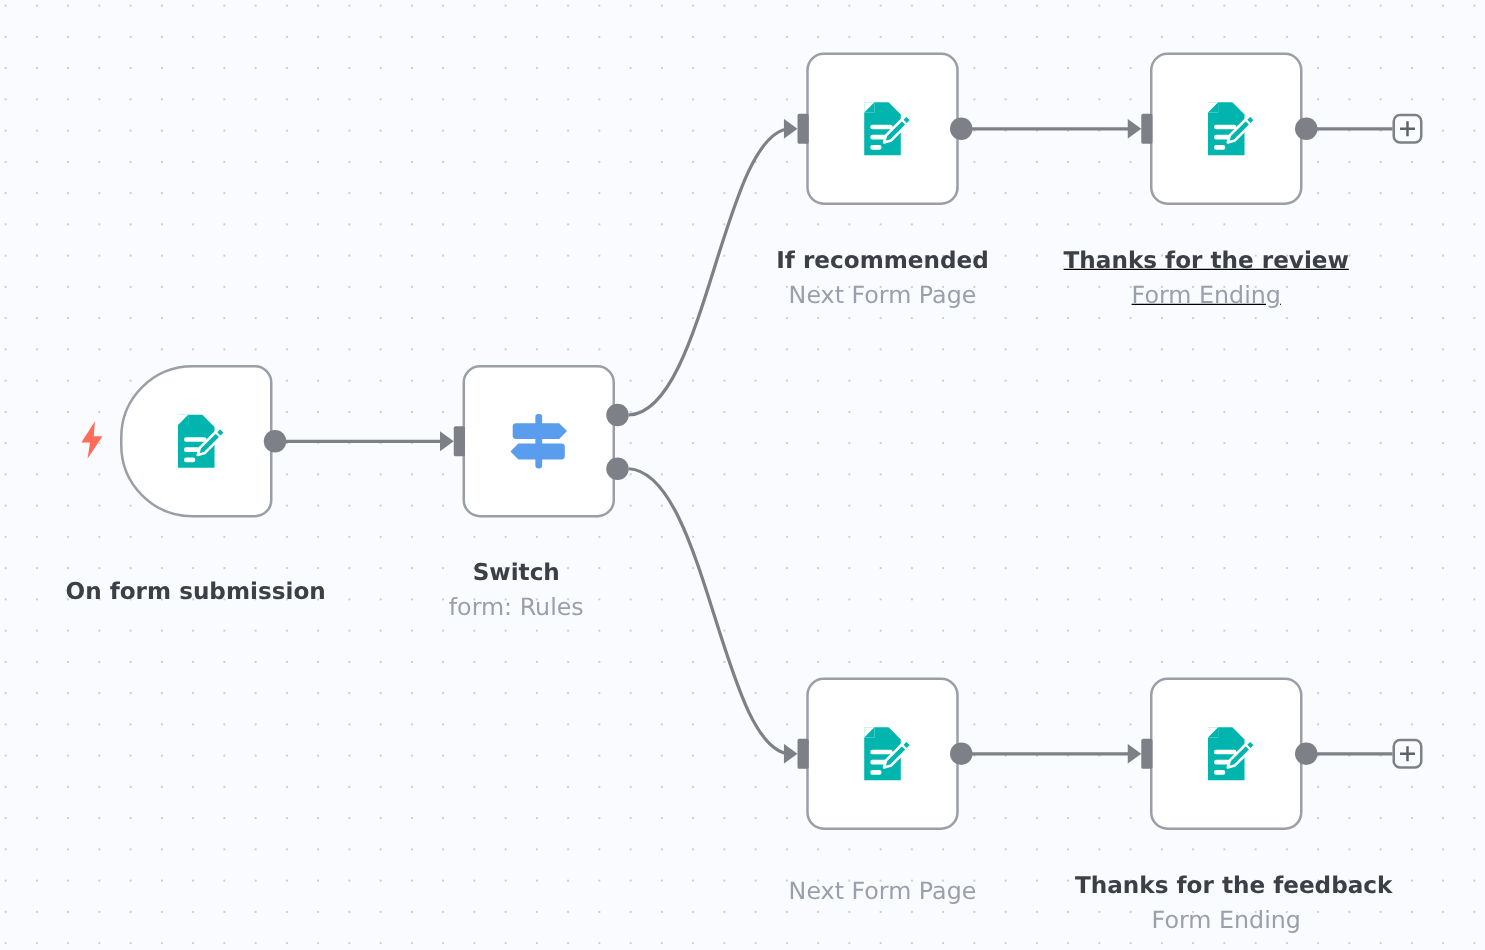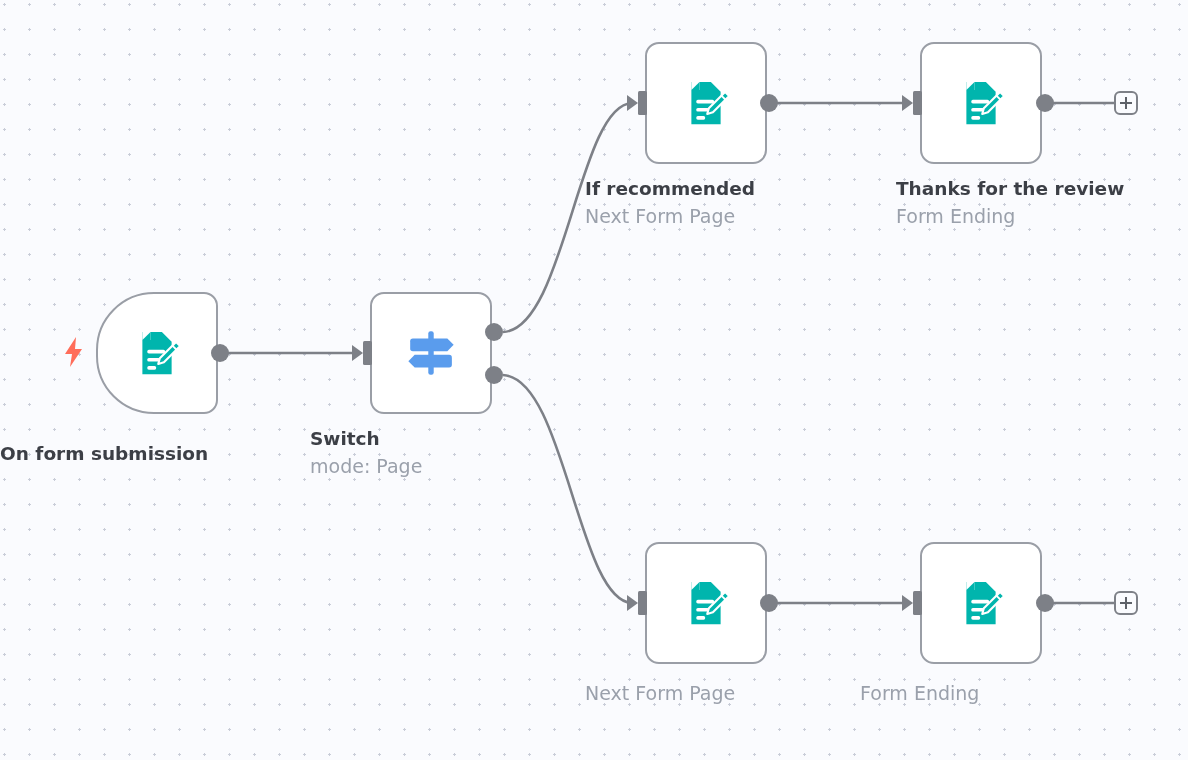--- a/index.html
+++ b/index.html
@@ -40,23 +40,24 @@
   }
   .node.trigger {
     border-radius: 58px 14px 14px 58px;
   }
   .node-icon { width: 52px; height: 52px; display: block; }
   .node-icon.switch-icon { width: 58px; height: 58px; }
 
   
   .node-label {
     position: absolute;
-    text-align: left;
+    text-align: center;
     z-index: 5;
     pointer-events: none;
+    margin-top: 20px;
   }
   .node-title {
     font-size: 18.5px;
     font-weight: 700;
     color: #3c3f46;
     line-height: 1.25;
     white-space: nowrap;
   }
   .node-subtitle {
     font-size: 19px;
@@ -157,23 +158,23 @@
   <div class="node" style="left:370px; top:292px; width:122px; height:122px;">
     <svg class="node-icon switch-icon" viewBox="0 0 64 64" xmlns="http://www.w3.org/2000/svg">
       <rect x="29" y="8" width="6" height="48" rx="2.5" fill="#5a9ced"></rect>
       <path d="M12 16 h38 l7 7 -7 7 H12 a3 3 0 0 1 -3 -3 v-8 a3 3 0 0 1 3 -3 z" fill="#5a9ced"></path>
       <path d="M52 34 H14 l-7 7 7 7 h38 a3 3 0 0 0 3 -3 v-8 a3 3 0 0 0 -3 -3 z" fill="#5a9ced"></path>
     </svg>
   </div>
   <div class="out-dot" style="left:485px; top:323px;"></div>
   <div class="out-dot" style="left:485px; top:366px;"></div>
 
-  <div class="node-label" style="left:310px; top:427px; width:242px;">
+  <div class="node-label" style="left:292px; top:427px; width:242px;">
     <div class="node-title">Switch</div>
-    <div class="node-subtitle">mode: Page</div>
+    <div class="node-subtitle">form: Rules</div>
   </div>
 
   <svg class="in-marker" style="left:627px; top:90px;" viewBox="0 0 22 26" xmlns="http://www.w3.org/2000/svg">
     <path d="M0 5 L11 13 L0 21 Z" fill="#7d8087"></path>
     <rect x="11" y="1" width="9" height="24" rx="1.5" fill="#7d8087"></rect>
   </svg>
   <div class="node" style="left:645px; top:42px; width:122px; height:122px;">
     <svg class="node-icon" viewBox="0 0 64 64" xmlns="http://www.w3.org/2000/svg">
       <path d="M14 6 h24 l12 12 v40 H14 Z" fill="#00b5ad"></path>
       <path d="M14 6 h10 v10 H14 Z" fill="#ffffff"></path>
@@ -204,21 +205,21 @@
       <rect x="20" y="28" width="22" height="4.6" rx="2" fill="#ffffff"></rect>
       <rect x="20" y="38" width="16" height="4.6" rx="2" fill="#ffffff"></rect>
       <rect x="20" y="48" width="11" height="4.6" rx="2" fill="#ffffff"></rect>
       <path d="M55.5 18.5 l5 5 -20 20 -7 2 2 -7 z" fill="#00b5ad" stroke="#ffffff" stroke-width="2.6" stroke-linejoin="round"></path>
       <path d="M51 23 l5 5" stroke="#ffffff" stroke-width="2.2"></path>
     </svg>
   </div>
   <div class="out-dot" style="left:1036px; top:94px;"></div>
   <div class="plus-btn" style="left:1114px; top:91px;"></div>
 
-  <div class="node-label" style="left:896px; top:177px; width:242px;">
+  <div class="node-label" style="left:844px; top:177px; width:242px;text-decoration:underline;">
     <div class="node-title">Thanks for the review</div>
     <div class="node-subtitle">Form Ending</div>
   </div>
 
   <svg class="in-marker" style="left:627px; top:590px;" viewBox="0 0 22 26" xmlns="http://www.w3.org/2000/svg">
     <path d="M0 5 L11 13 L0 21 Z" fill="#7d8087"></path>
     <rect x="11" y="1" width="9" height="24" rx="1.5" fill="#7d8087"></rect>
   </svg>
   <div class="node" style="left:645px; top:542px; width:122px; height:122px;">
     <svg class="node-icon" viewBox="0 0 64 64" xmlns="http://www.w3.org/2000/svg">
@@ -251,16 +252,17 @@
       <rect x="20" y="38" width="16" height="4.6" rx="2" fill="#ffffff"></rect>
       <rect x="20" y="48" width="11" height="4.6" rx="2" fill="#ffffff"></rect>
       <path d="M55.5 18.5 l5 5 -20 20 -7 2 2 -7 z" fill="#00b5ad" stroke="#ffffff" stroke-width="2.6" stroke-linejoin="round"></path>
       <path d="M51 23 l5 5" stroke="#ffffff" stroke-width="2.2"></path>
     </svg>
   </div>
   <div class="out-dot" style="left:1036px; top:594px;"></div>
   <div class="plus-btn" style="left:1114px; top:591px;"></div>
 
   <div class="node-label" style="left:860px; top:677px; width:242px;">
+    <div class="node-title">Thanks for the feedback</div>
     <div class="node-subtitle">Form Ending</div>
   </div>
 
 </div>
 
 </body></html>

